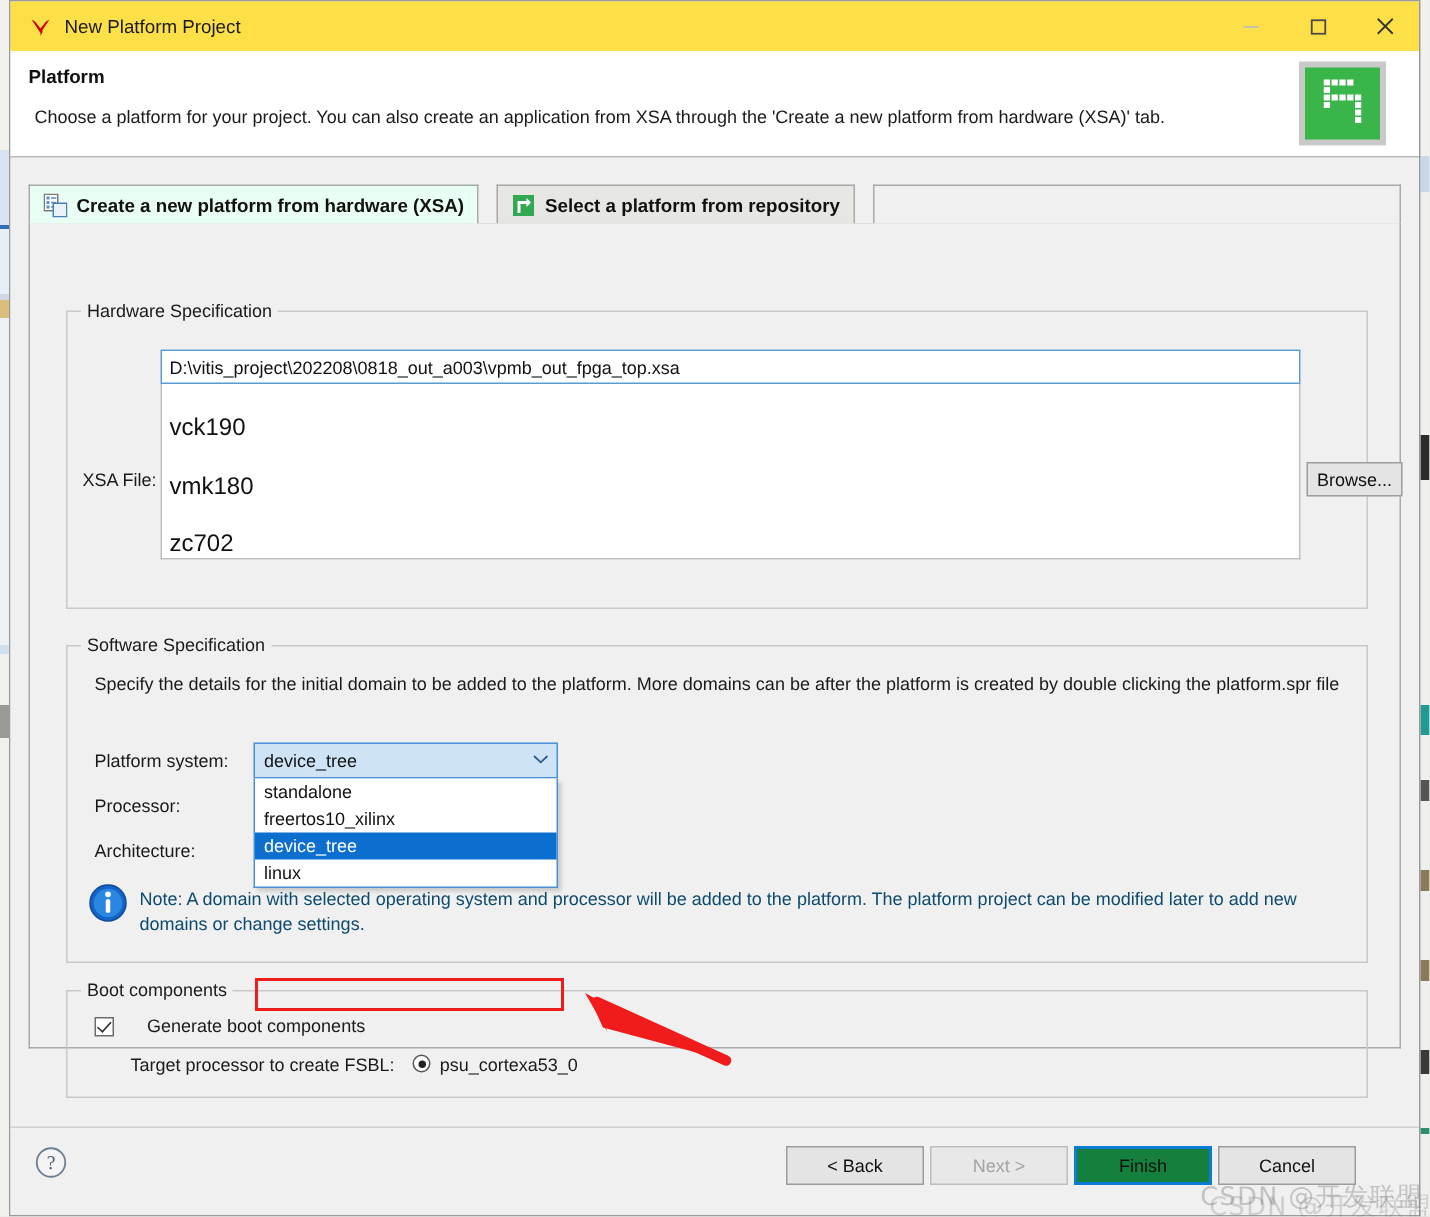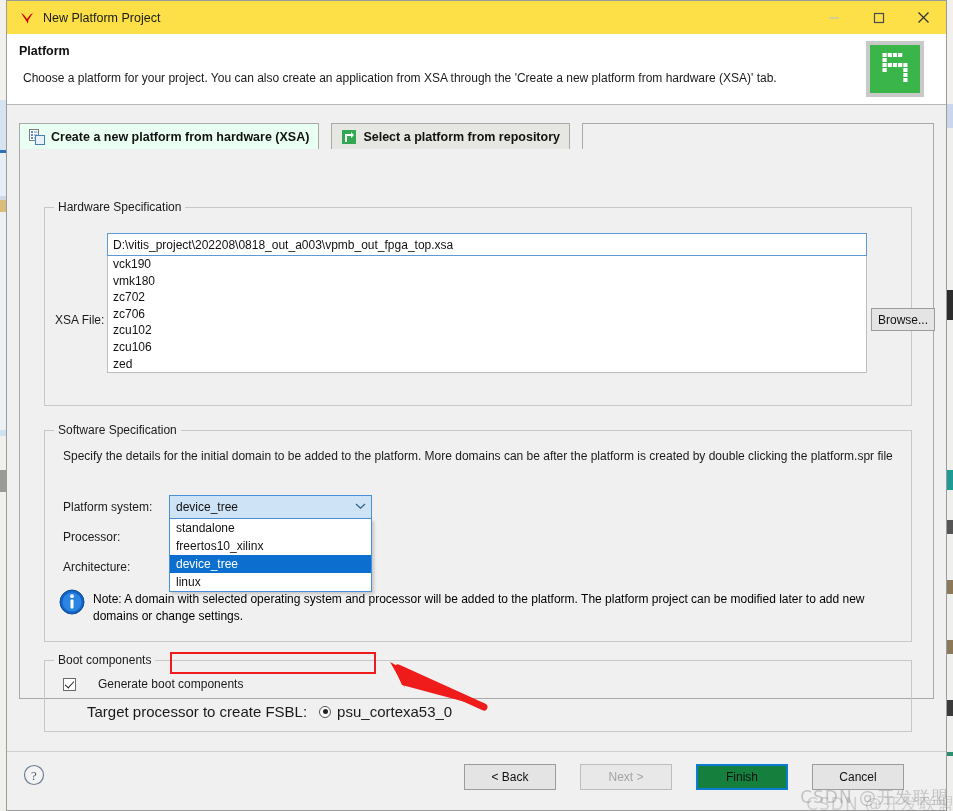--- a/index.html
+++ b/index.html
@@ -240,24 +240,25 @@
     width: 760px; height: 117px;
     border: 1px solid #bdbdbd;
     border-top: none;
     background: #ffffff;
     box-sizing: border-box;
     overflow: hidden;
   }
   .xsa-item {
     height: 16.6px;
     line-height: 16.6px;
-    font-size: 12px;
+    font-size: 16px;
     color: #111;
     padding-left: 5px;
     white-space: nowrap;
+    margin-top: 22px;
   }
   .xsa-item.sel {
     background: #0c6ecf;
     color: #ffffff;
   }
   .browse-btn {
     position: absolute;
     left: 826px; top: 100px;
     width: 64px; height: 23px;
     border: 1px solid #9c9c9c;
@@ -341,21 +342,21 @@
   .note {
     position: absolute;
     left: 14px; top: 158px;
     width: 845px;
     display: flex;
     align-items: flex-start;
   }
   .note-icon { width: 26px; height: 26px; flex: 0 0 auto; margin-right: 8px; }
   .note-text {
     font-size: 12px;
-    color: #000000;
+    color: #0c4a6e;
     line-height: 17px;
     padding-top: 2px;
   }
 
   
   .chk-row {
     position: absolute;
     left: 18px; top: 16px;
     display: flex; align-items: center;
     font-size: 12px; color: #1a1a1a; gap: 16px;
@@ -373,22 +374,22 @@
     position: absolute;
     left: 3px; top: 0px;
     width: 4px; height: 8px;
     border: solid #222;
     border-width: 0 1.6px 1.6px 0;
     transform: rotate(42deg);
   }
   .radio-row {
     position: absolute;
     left: 42px; top: 42px;
-    display: flex; align-items: center;
-    font-size: 15px; color: #1a1a1a;
+    display: flex; 
+    font-size: 12px; color: #1a1a1a;
   }
   .radio {
     width: 12px; height: 12px;
     border: 1px solid #555;
     border-radius: 50%;
     background: #fff;
     margin: 0 6px 0 12px;
     position: relative;
     box-sizing: border-box;
   }
@@ -411,21 +412,21 @@
   }
   .help-btn {
     position: absolute;
     left: 16px; top: 12px;
     width: 22px; height: 22px;
   }
   .btn-row {
     position: absolute;
     right: 42px; top: 12px;
     display: flex;
-    gap: 24px;
+    gap: 4px;
   }
   .btn {
     width: 92px; height: 26px;
     border: 1px solid #9c9c9c;
     background: #e4e4e4;
     font-size: 12px;
     color: #111;
     display: flex; align-items: center; justify-content: center;
     box-sizing: border-box;
   }

